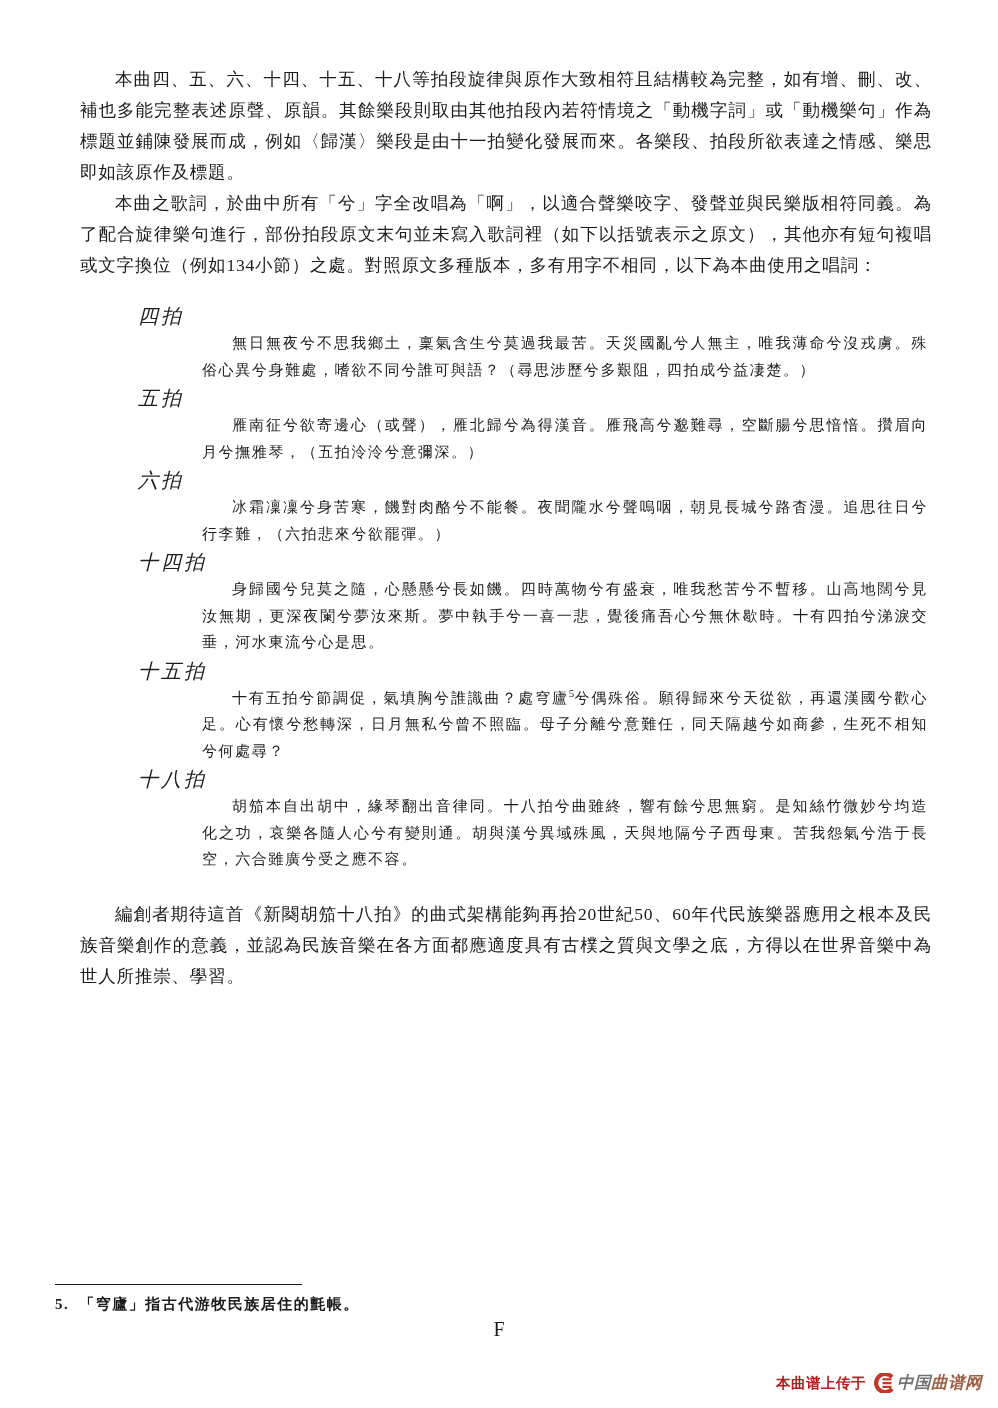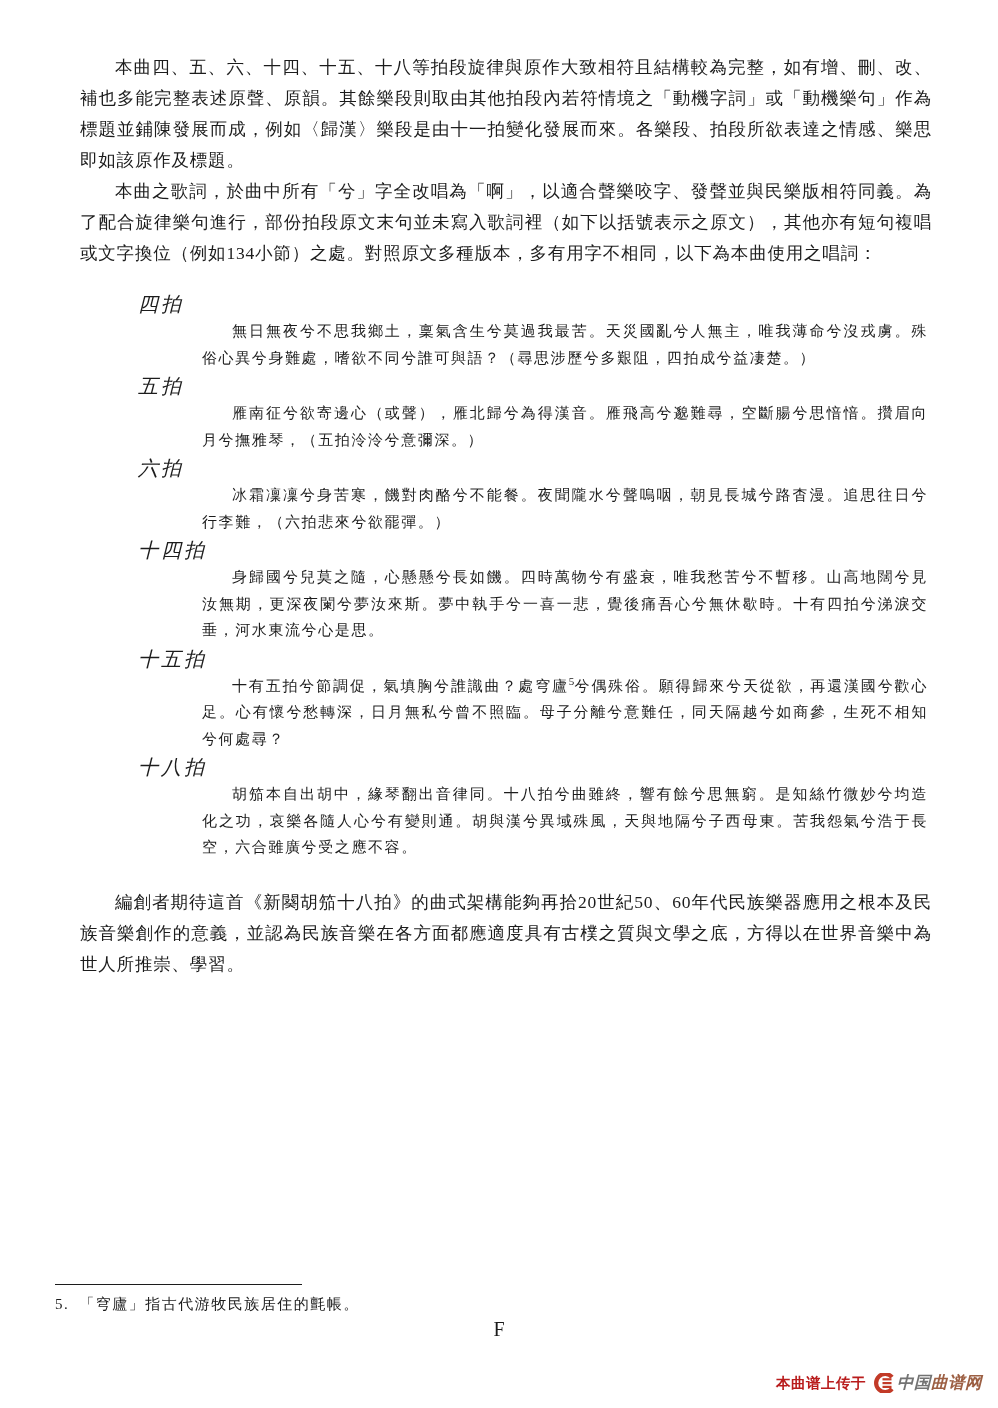--- a/index.html
+++ b/index.html
@@ -7,21 +7,21 @@
     position:relative;
     width:998px;height:1408px;
     margin:0 auto;
     background:#ffffff;
     font-family:"Liberation Serif","DejaVu Serif",serif;
     color:#1c1c1c;
     overflow:hidden;
   }
   .content{
     position:absolute;
-    top:52px;left:80px;
+    top:64px;left:80px;
     width:852px;
   }
   p.body-par{
     margin:0;
     font-size:17.5px;
     line-height:31px;
     letter-spacing:0.8px;
     text-align:justify;
     text-indent:2em;
   }
@@ -60,20 +60,21 @@
   .footnote-rule{
     width:247px;
     height:0;
     border-top:1.5px solid #1c1c1c;
     margin-bottom:8px;
   }
   .footnote-text{
     font-size:15px;
     letter-spacing:1.5px;
     line-height:22px;
+    font-weight:bold;
   }
   .footnote-marker{margin-right:10px;}
   .page-number{
     position:absolute;
     top:1318px;
     left:0;
     width:998px;
     text-align:center;
     font-size:20px;
     letter-spacing:0;

